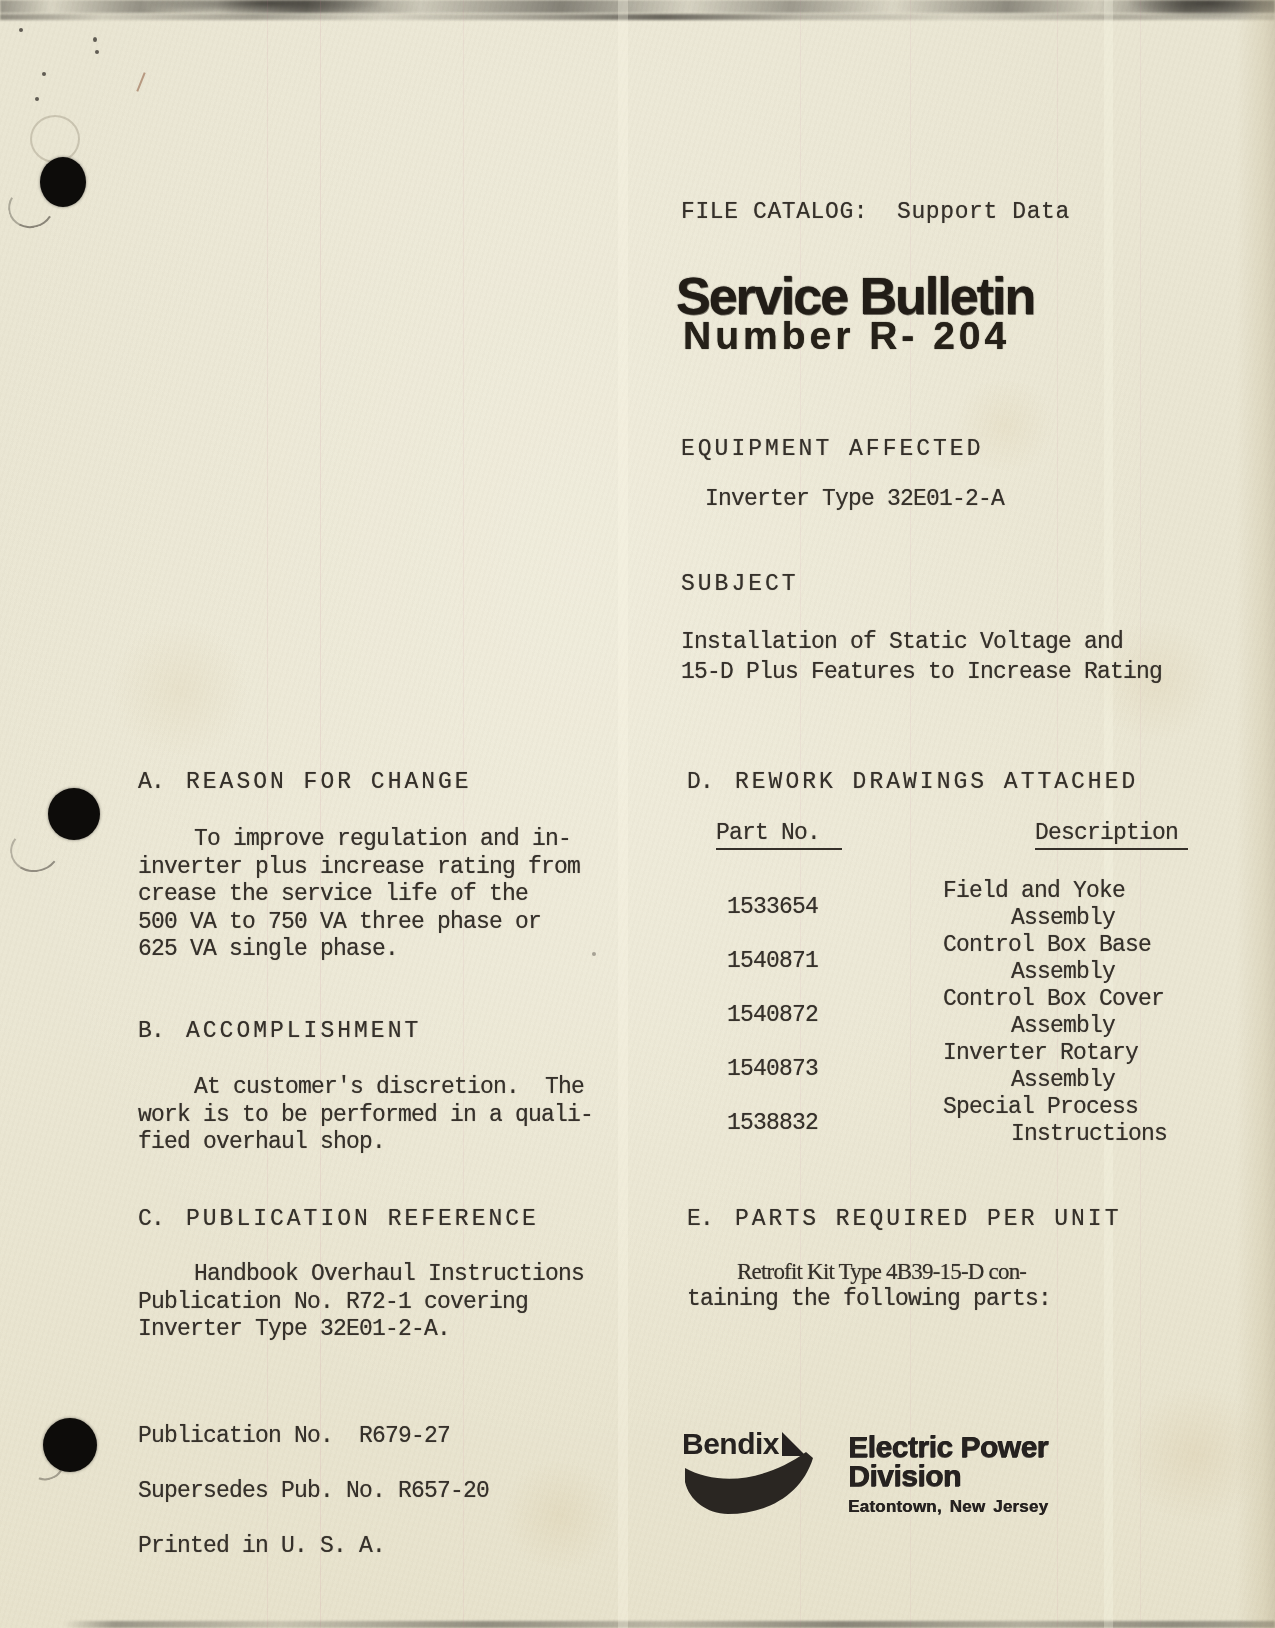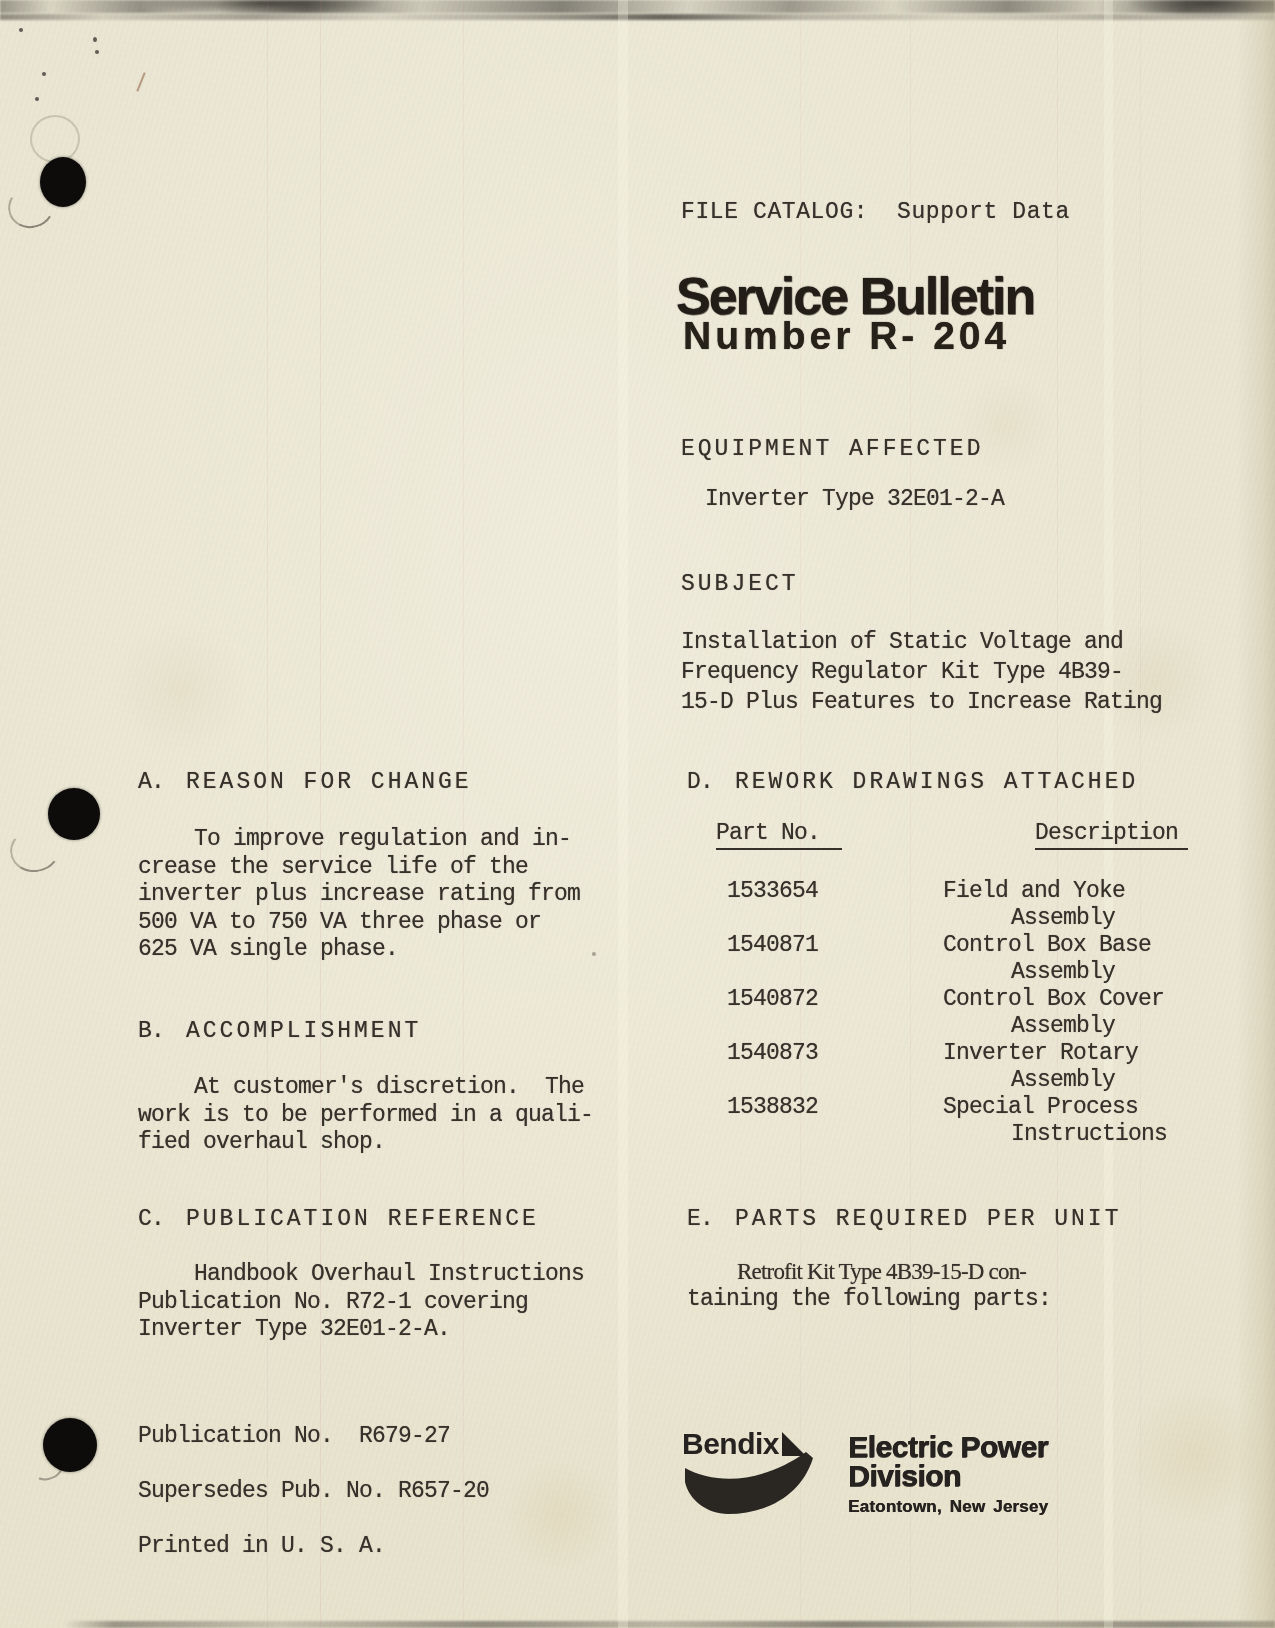--- a/index.html
+++ b/index.html
@@ -23,21 +23,21 @@
   .indent{padding-left:56px;}
   .hrow{display:flex;}
   .hlabel{width:48px;flex:none;}
   .subj{line-height:30px;}
   .big-title{font-family:"Liberation Sans",sans-serif;font-weight:bold;font-size:52px;
       letter-spacing:-2px;color:#221d17;text-shadow:0 0 1.2px #221d17, .7px .7px 0 rgba(34,29,23,.55);}
   .num-title{font-family:"Liberation Sans",sans-serif;font-weight:bold;font-size:39px;
       letter-spacing:4px;color:#262119;text-shadow:0 0 1px #262119;}
   .ul{border-bottom:2px solid #35302a;display:inline-block;}
   .drow{display:flex;line-height:27px;height:54px;}
-  .dpart{width:216px;flex:none;}
+  .dpart{width:216px;flex:none;margin-top:16px;}
   .dl2{padding-left:68px;}
   
   .epd{font-family:"Liberation Sans",sans-serif;font-weight:bold;color:#262220;
        font-size:30px;line-height:29px;letter-spacing:-.5px;
        text-shadow:.8px 0 0 #262220, 0 .5px 0 rgba(38,34,32,.8);}
   .epd-loc{font-family:"Liberation Sans",sans-serif;font-weight:bold;color:#262220;
        font-size:17px;margin-top:7px;word-spacing:3px;letter-spacing:.2px;
        text-shadow:.5px 0 0 #262220;}
   
   .top-band{left:0;top:0;width:1275px;height:13px;filter:blur(1.1px);
@@ -116,32 +116,31 @@
   <div class="abs tw line" style="left:681px;top:152px;letter-spacing:.6px;margin-top:47px;">FILE CATALOG:  Support Data</div>
   <div class="abs big-title line" style="left:676px;top:250px;margin-top:16px;">Service Bulletin</div>
   <div class="abs num-title line" style="left:683px;top:314px;">Number R- 204</div>
 
   <div class="abs tw tw-head line" style="left:681px;top:436px;">EQUIPMENT AFFECTED</div>
   <div class="abs tw line" style="left:681px;top:486px;margin-left:24px;">Inverter Type 32E01-2-A</div>
 
   <div class="abs tw tw-head line" style="left:681px;top:571px;">SUBJECT</div>
   <div class="abs tw subj" style="left:681px;top:627px;">
     <div class="line">Installation of Static Voltage and</div>
-    <div class="line">Frequency Regulator Kit Type 4B39-</div>
     <div class="line">15-D Plus Features to Increase Rating</div>
   </div>
 
   <div class="abs tw hrow" style="left:138px;top:769px;">
     <span class="hlabel line">A.</span>
     <span class="tw-head line">REASON FOR CHANGE</span>
   </div>
   <div class="abs tw" style="left:138px;top:826px;">
     <div class="line indent">To improve regulation and in-</div>
+    <div class="line">inverter plus increase rating from</div>
     <div class="line">crease the service life of the</div>
-    <div class="line">inverter plus increase rating from</div>
     <div class="line">500 VA to 750 VA three phase or</div>
     <div class="line">625 VA single phase.</div>
   </div>
 
   <div class="abs tw hrow" style="left:138px;top:1018px;">
     <span class="hlabel line">B.</span>
     <span class="tw-head line">ACCOMPLISHMENT</span>
   </div>
   <div class="abs tw" style="left:138px;top:1074px;">
     <div class="line indent">At customer's discretion.  The</div>

